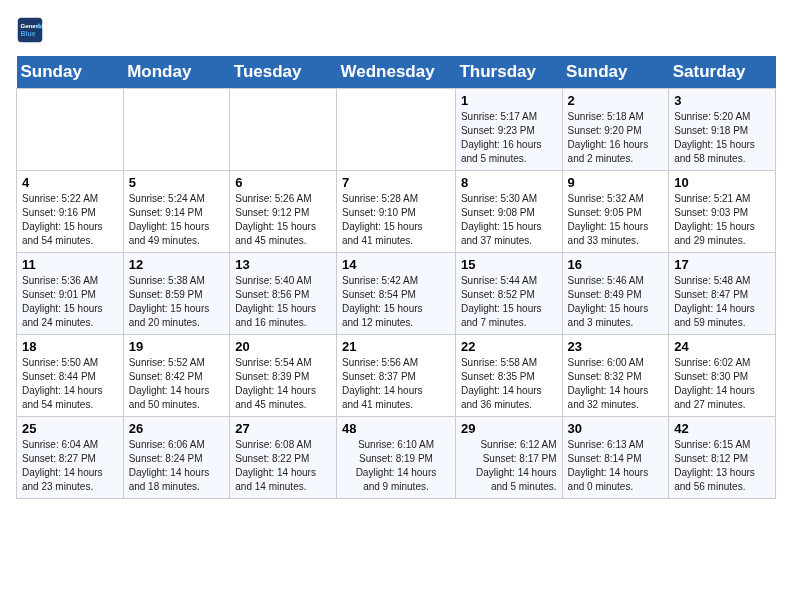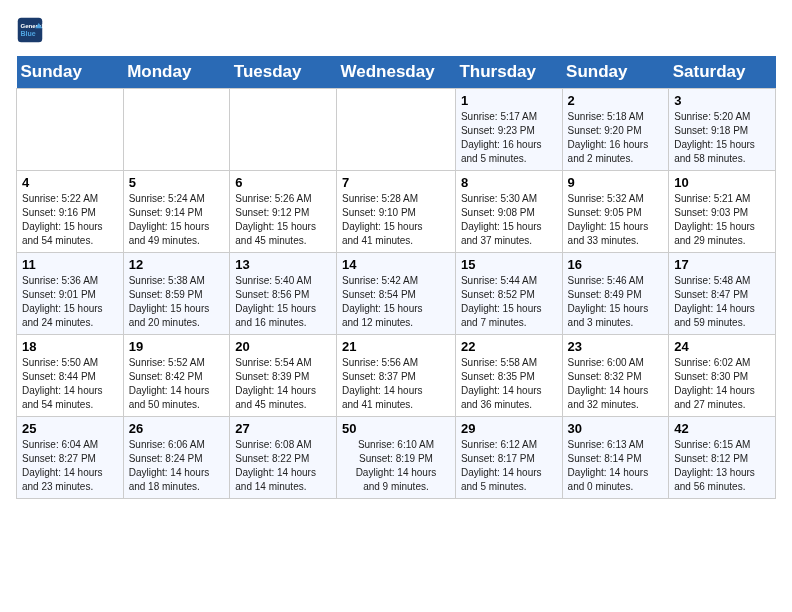--- a/index.html
+++ b/index.html
@@ -312,29 +312,29 @@
 and 18 minutes.</div>
         </td>
         <td>
           <span class="day-number">27</span>
           <div class="day-info" style="white-space: pre-line;">Sunrise: 6:08 AM
 Sunset: 8:22 PM
 Daylight: 14 hours
 and 14 minutes.</div>
         </td>
         <td>
-          <span class="day-number">50</span>
+          <span class="day-number">48</span>
           <div class="day-info" style="white-space: pre-line; text-align: center;">Sunrise: 6:10 AM
 Sunset: 8:19 PM
 Daylight: 14 hours
 and 9 minutes.</div>
         </td>
         <td>
           <span class="day-number">29</span>
-          <div class="day-info" style="white-space: pre-line;">Sunrise: 6:12 AM
+          <div class="day-info" style="white-space: pre-line; text-align: right;">Sunrise: 6:12 AM
 Sunset: 8:17 PM
 Daylight: 14 hours
 and 5 minutes.</div>
         </td>
         <td>
           <span class="day-number">30</span>
           <div class="day-info" style="white-space: pre-line;">Sunrise: 6:13 AM
 Sunset: 8:14 PM
 Daylight: 14 hours
 and 0 minutes.</div>

